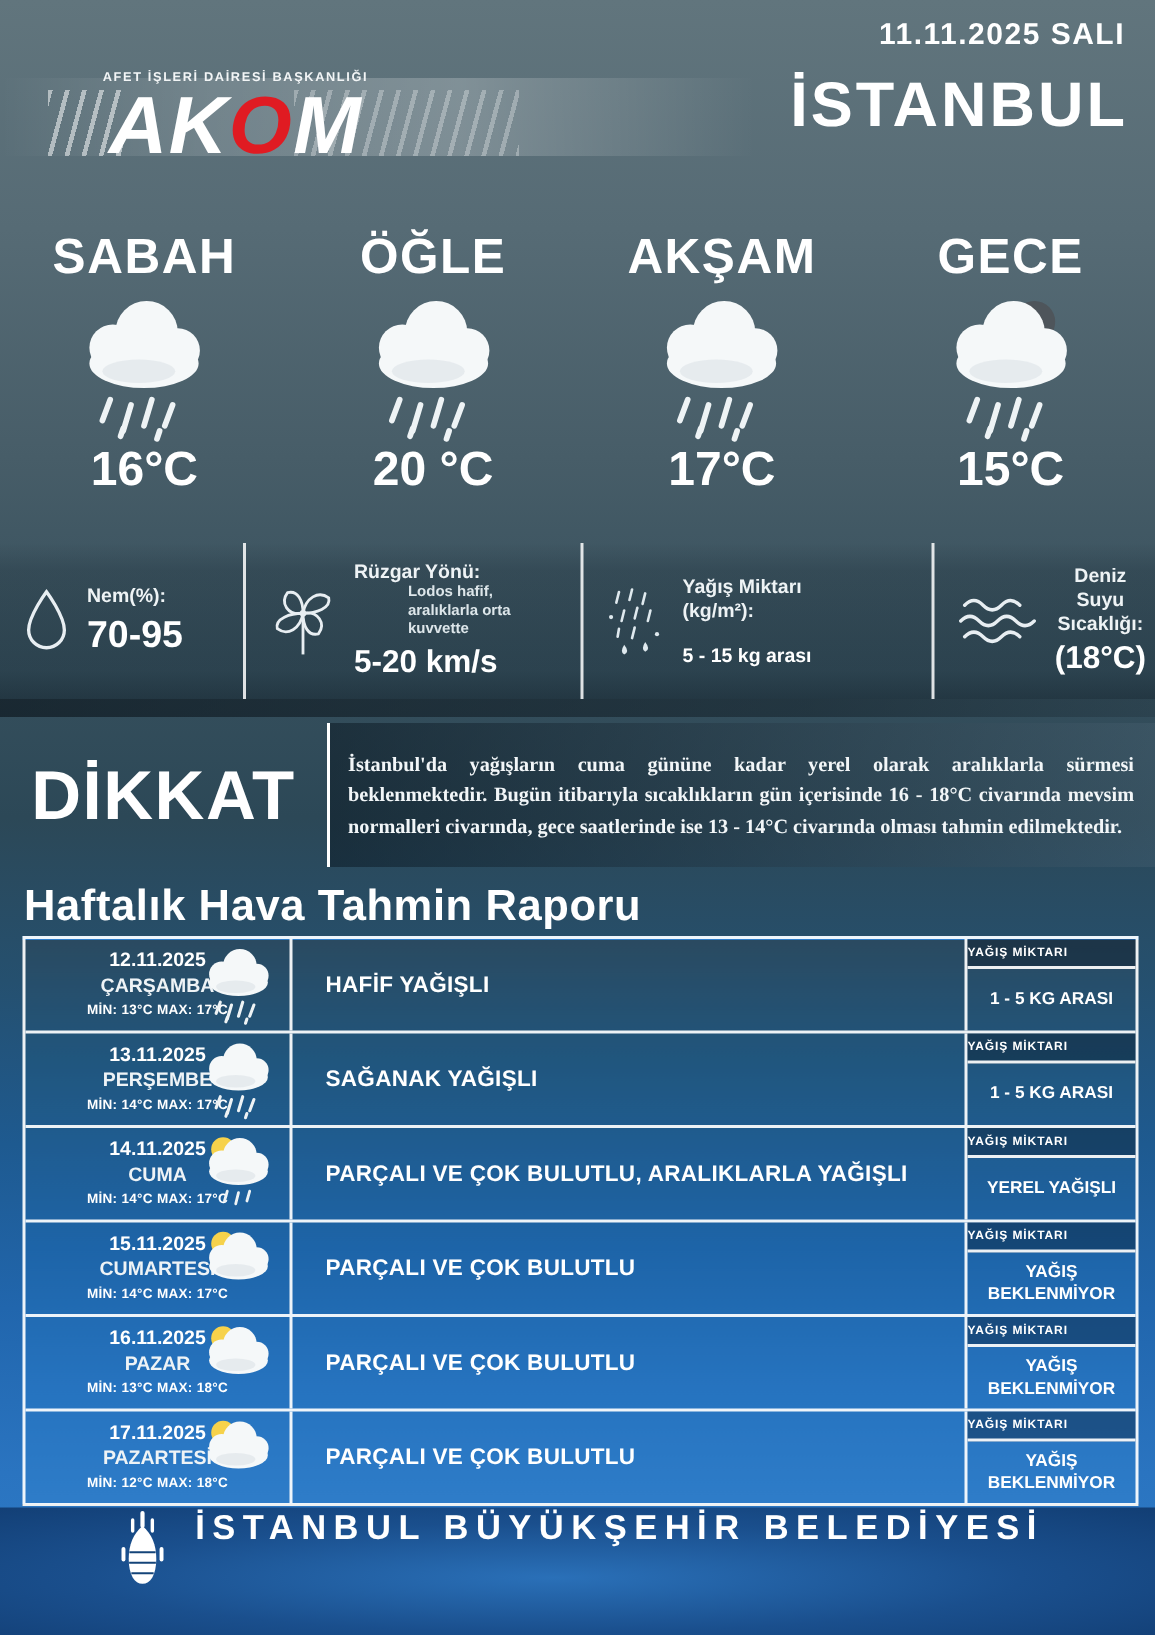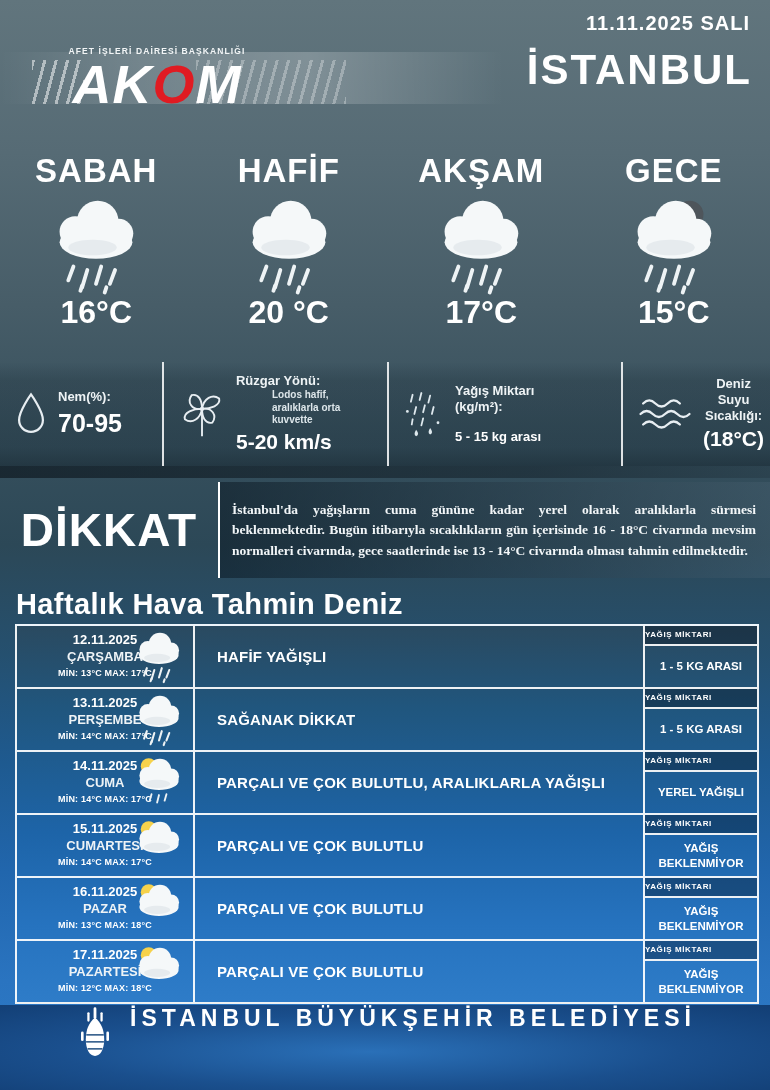--- a/index.html
+++ b/index.html
@@ -113,21 +113,21 @@
               <line x1="27" y1="45" x2="24" y2="55"></line>
               <line x1="35" y1="43" x2="32" y2="53"></line>
               <line x1="43" y1="45" x2="40" y2="53"></line>
               <line x1="24" y1="54" x2="23" y2="57"></line>
               <line x1="38" y1="55" x2="37" y2="58"></line>
             </g>
           </svg></span>
       <div class="p-temp">16°C</div>
     </div>
     <div class="pcard">
-      <div class="p-label">HAFİF</div>
+      <div class="p-label">ÖĞLE</div>
       <span class="p-icon"><svg viewBox="0 0 64 60">
             <g fill="#f5f8f9">
               <circle cx="20" cy="23" r="9"></circle>
               <circle cx="33" cy="17" r="12"></circle>
               <circle cx="45" cy="24" r="8.5"></circle>
               <ellipse cx="32" cy="29" rx="21" ry="9.5"></ellipse>
             </g>
             <ellipse cx="30" cy="32" rx="14" ry="4.5" fill="#dfe6ea" opacity=".7"></ellipse>
             <g stroke="#eef3f5" stroke-width="2.2" stroke-linecap="round">
               <line x1="19" y1="43" x2="16" y2="51"></line>
@@ -260,21 +260,21 @@
     </div>
   </div>
 
   <div class="warning">
     <div class="w-title">DİKKAT</div>
     <div class="w-panel">
       <div class="w-text">İstanbul'da yağışların cuma gününe kadar yerel olarak aralıklarla sürmesi beklenmektedir. Bugün itibarıyla sıcaklıkların gün içerisinde 16 - 18°C civarında mevsim normalleri civarında, gece saatlerinde ise 13 - 14°C civarında olması tahmin edilmektedir.</div>
     </div>
   </div>
 
-  <div class="weekly-title">Haftalık Hava Tahmin Deniz</div>
+  <div class="weekly-title">Haftalık Hava Tahmin Raporu</div>
   <div class="wtable">
 
     <div class="wrow">
       <div class="day-cell">
         <div class="d-date">12.11.2025</div>
         <div class="d-day">ÇARŞAMBA</div>
         <div class="d-minmax">MİN: 13°C MAX: 17°C</div>
         <span class="row-icon"><svg viewBox="0 0 64 60">
               <g fill="#f5f8f9">
                 <circle cx="20" cy="23" r="9"></circle>
@@ -319,21 +319,21 @@
                 <line x1="19" y1="43" x2="16" y2="51"></line>
                 <line x1="27" y1="45" x2="24" y2="55"></line>
                 <line x1="35" y1="43" x2="32" y2="53"></line>
                 <line x1="43" y1="45" x2="40" y2="53"></line>
                 <line x1="24" y1="54" x2="23" y2="57"></line>
                 <line x1="38" y1="55" x2="37" y2="58"></line>
               </g>
             </svg></span>
       </div>
       <div class="desc-cell">
-          <span>SAĞANAK DİKKAT</span>
+          <span>SAĞANAK YAĞIŞLI</span>
         </div>
       <div class="rain-cell">
         <div class="rain-head">YAĞIŞ MİKTARI</div>
         <div class="rain-val">1 - 5 KG ARASI</div>
       </div>
     </div>
 
     <div class="wrow">
       <div class="day-cell">
         <div class="d-date">14.11.2025</div>

